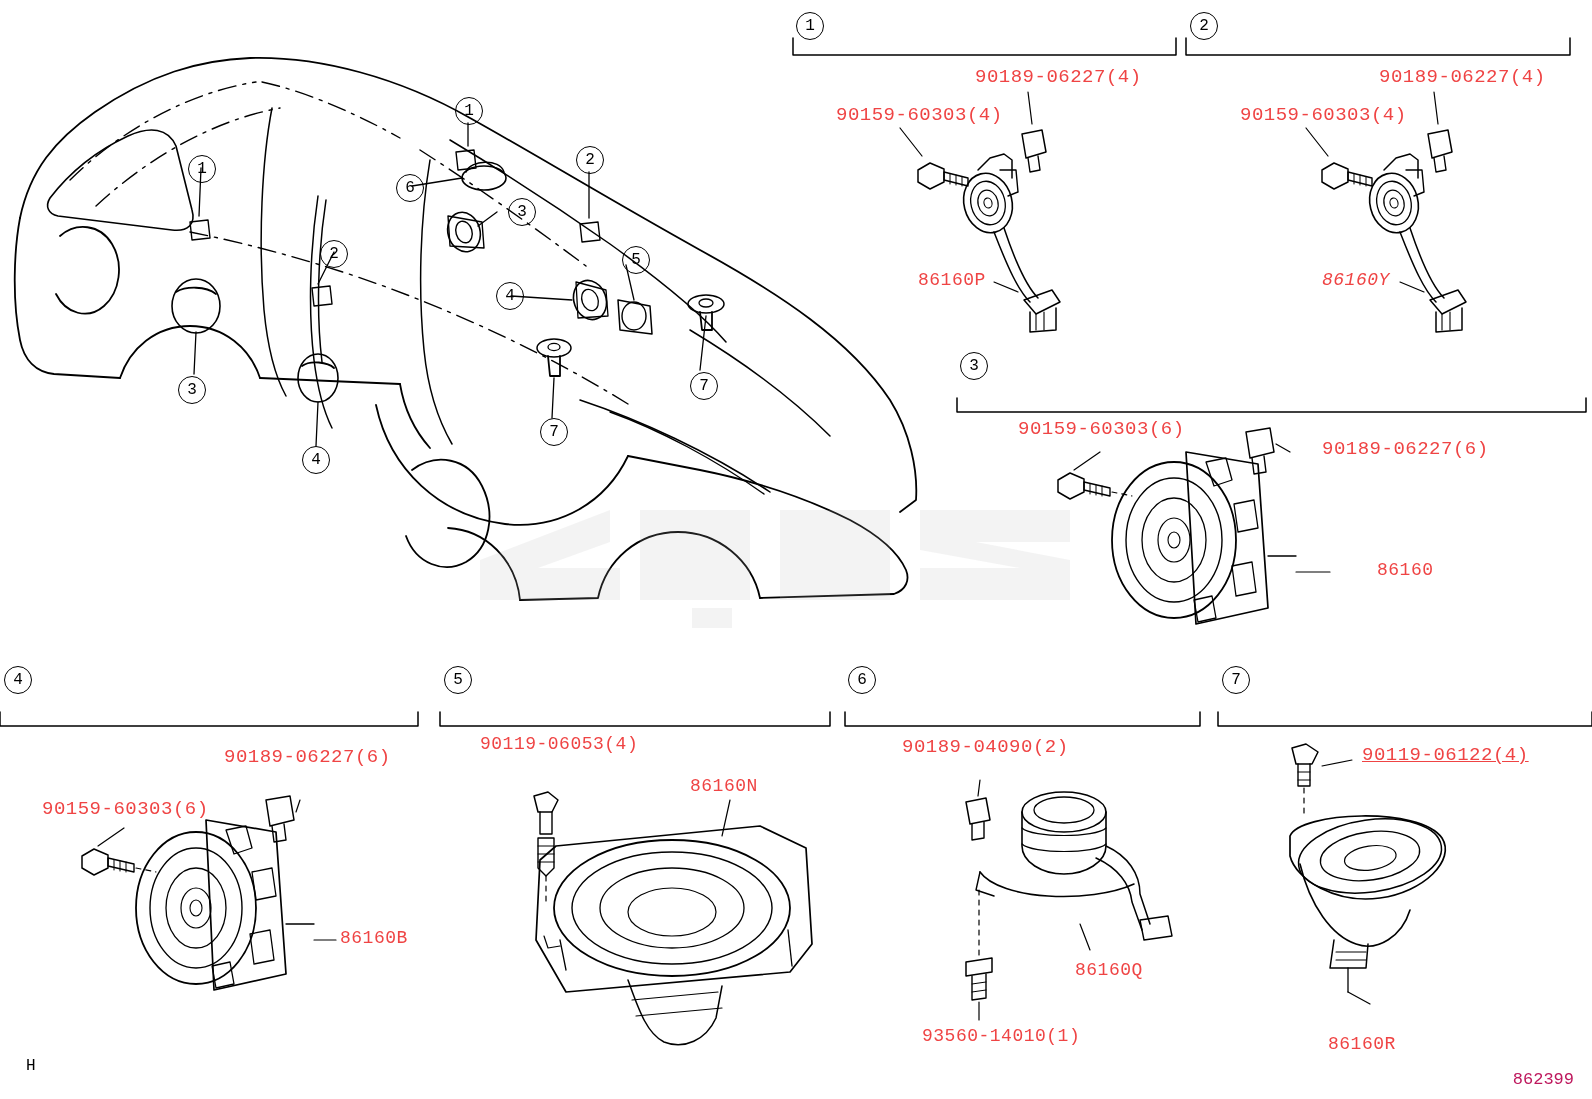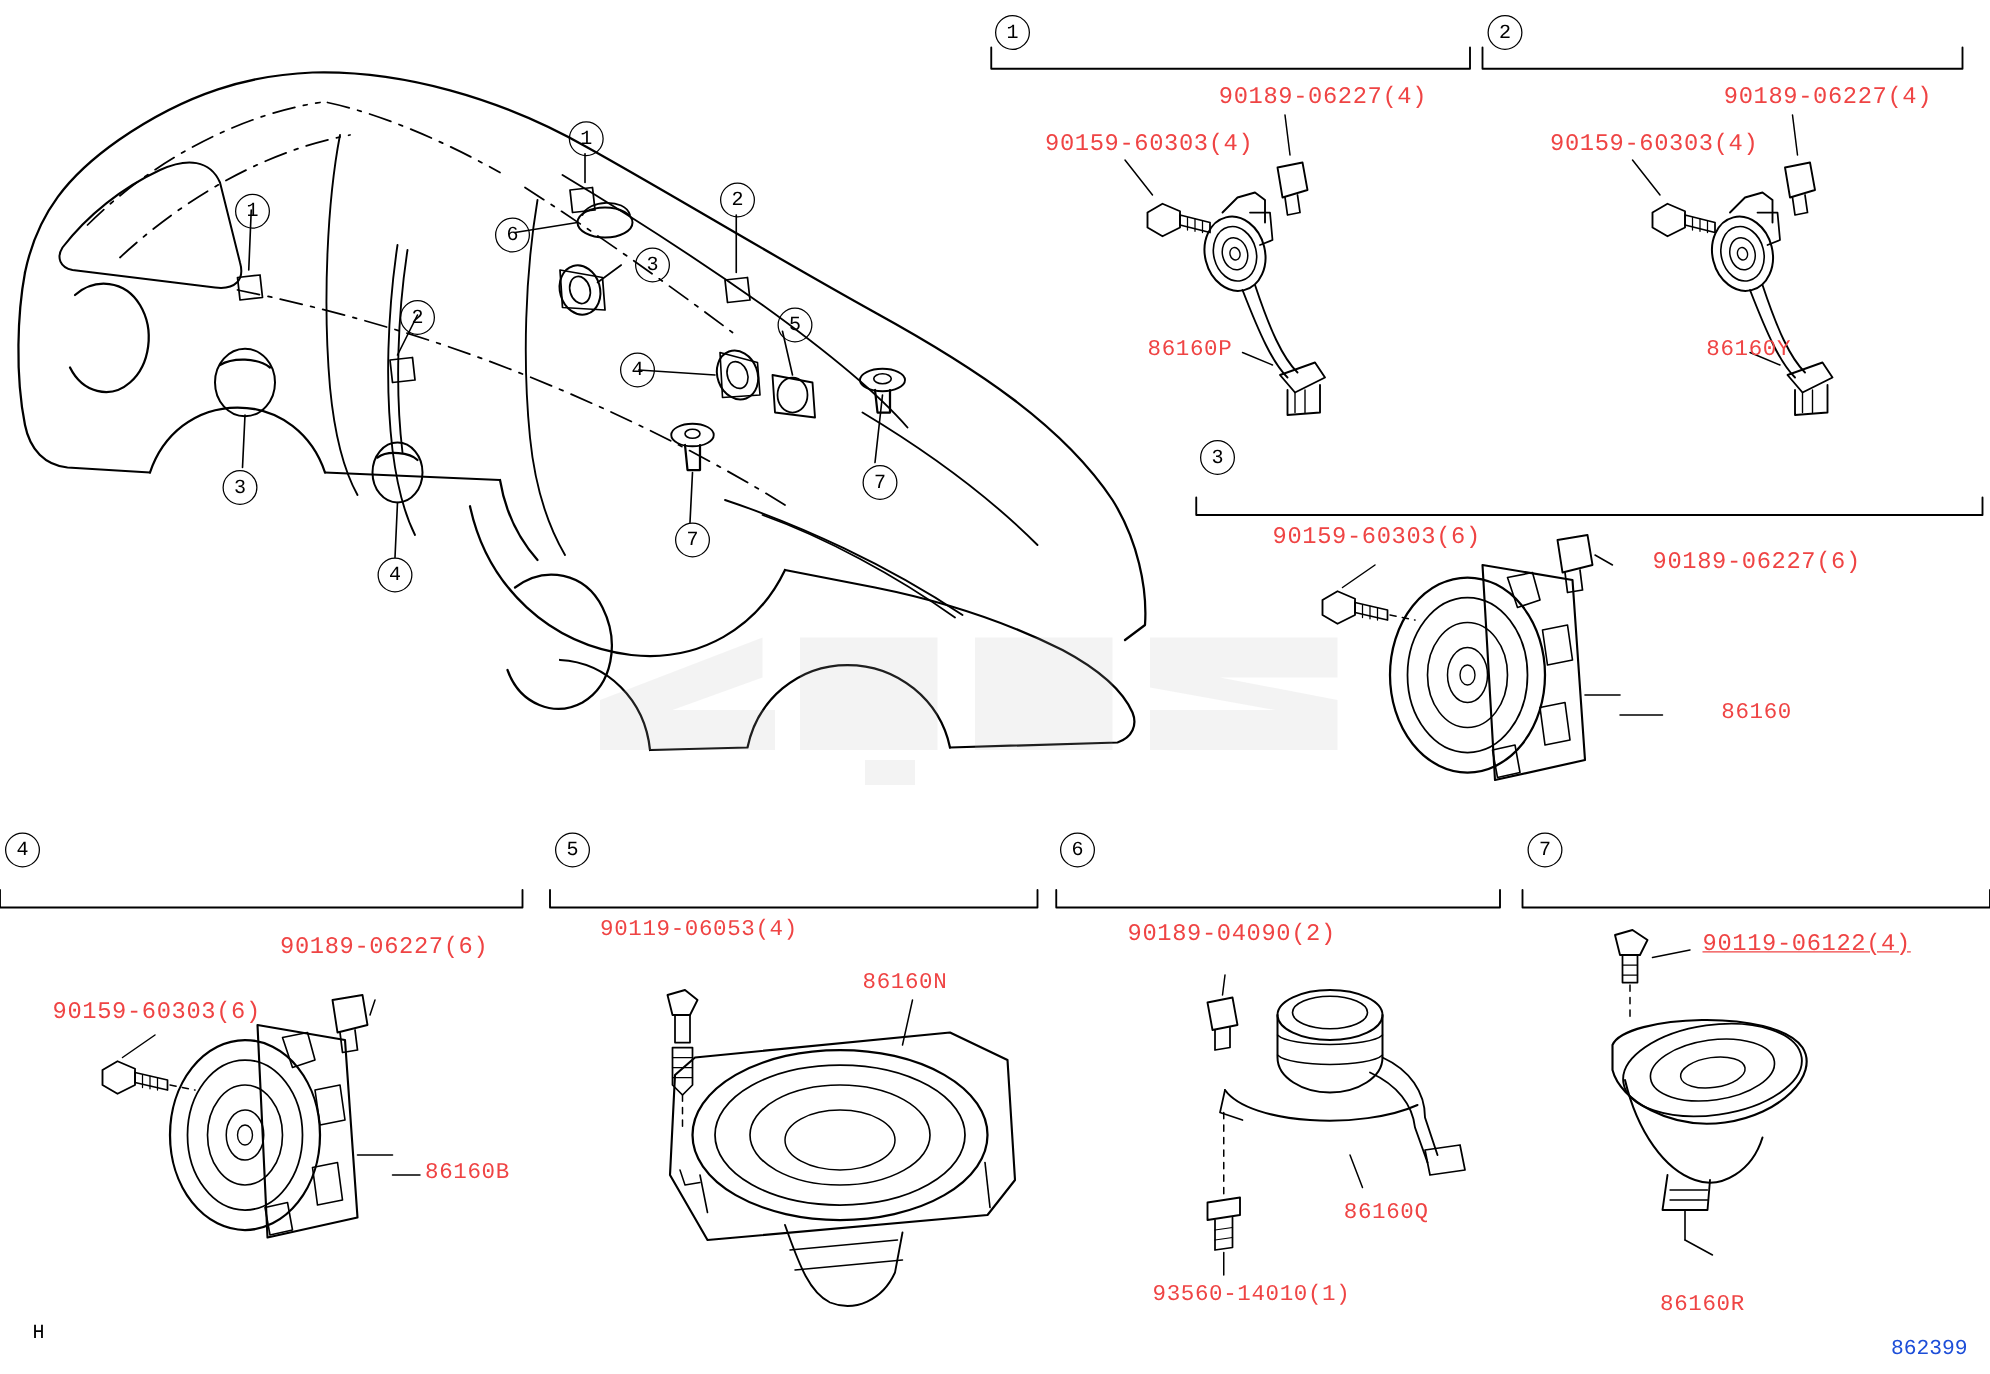--- a/index.html
+++ b/index.html
@@ -50,21 +50,21 @@
   .wm {
     position: absolute;
     opacity: 0.16;
   }
   #footer-code {
     position: absolute;
     right: 18px;
     bottom: 10px;
     font-size: 17px;
     font-family: "Liberation Mono", monospace;
-    color: #1d4ed8;
+    color: #be185d;
   }
   #footer-h {
     position: absolute;
     left: 26px;
     bottom: 24px;
     font-size: 16px;
     font-family: "Liberation Mono", monospace;
     color: #000;
   }
 </style>
@@ -351,21 +351,21 @@
   <div class="circ" style="left:444px;  top:666px;">5</div>
   <div class="circ" style="left:848px;  top:666px;">6</div>
   <div class="circ" style="left:1222px; top:666px;">7</div>
 
   <div class="lbl" style="left:975px; top:66px;">90189-06227(4)</div>
   <div class="lbl" style="left:836px; top:104px;">90159-60303(4)</div>
   <div class="lbl big" style="left:918px; top:270px;">86160P</div>
 
   <div class="lbl" style="left:1379px; top:66px;">90189-06227(4)</div>
   <div class="lbl" style="left:1240px; top:104px;">90159-60303(4)</div>
-  <div class="lbl big" style="left:1365px; top:270px;">86160Y</div>
+  <div class="lbl big" style="left:1322px; top:270px;font-style:italic;">86160Y</div>
 
   <div class="lbl" style="left:1018px; top:418px;">90159-60303(6)</div>
   <div class="lbl" style="left:1322px; top:438px;">90189-06227(6)</div>
   <div class="lbl big" style="left:1377px; top:560px;">86160</div>
 
   <div class="lbl" style="left:224px; top:746px;">90189-06227(6)</div>
   <div class="lbl" style="left:42px;  top:798px;">90159-60303(6)</div>
   <div class="lbl big" style="left:340px; top:928px;">86160B</div>
 
   <div class="lbl big" style="left:480px; top:734px;">90119-06053(4)</div>

